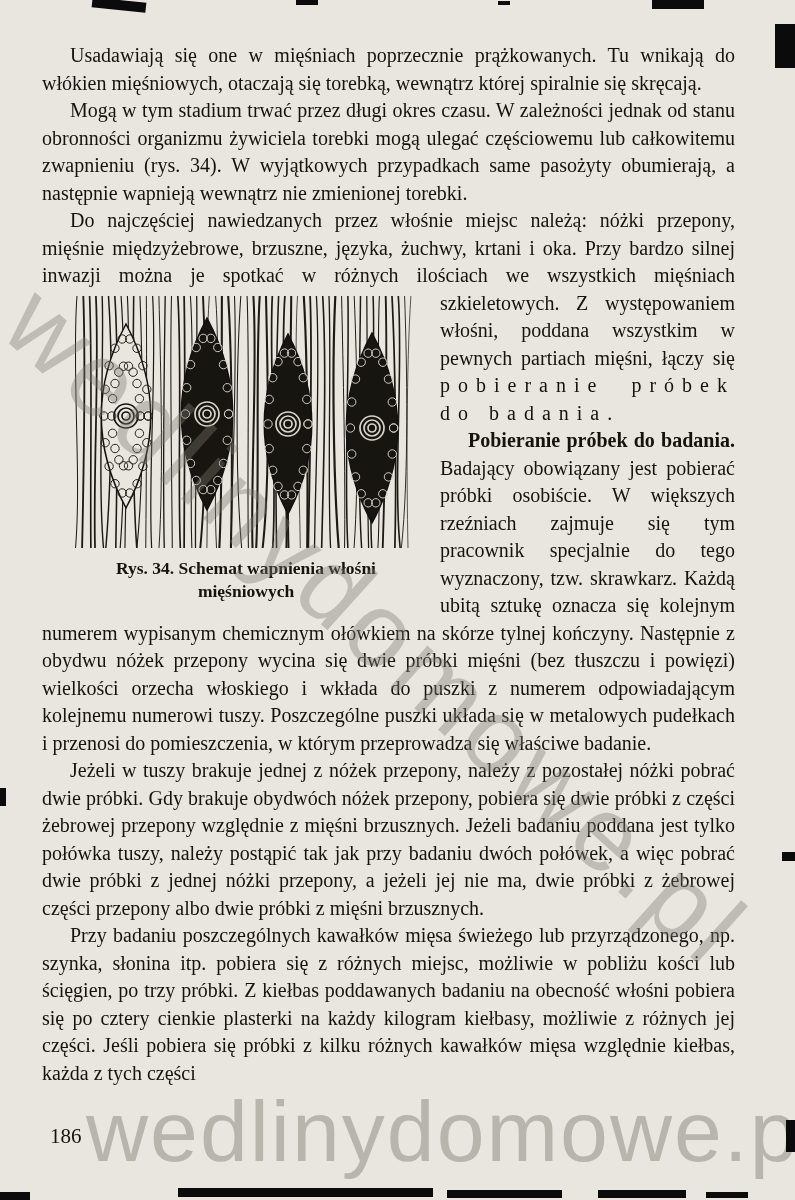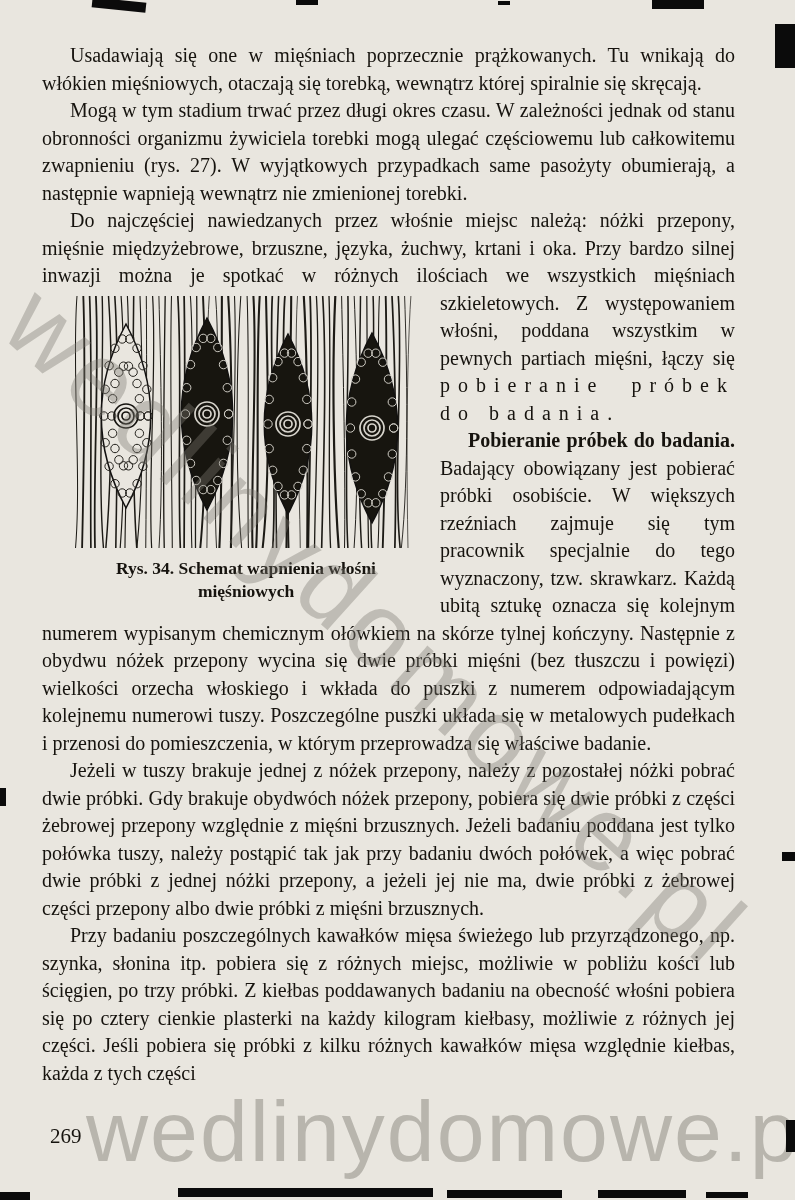--- a/index.html
+++ b/index.html
@@ -82,21 +82,21 @@
   .a12 { left:598px; top:1190px; width:88px;  height:8px; }
   .a13 { left:706px; top:1192px; width:42px;  height:6px; }
 </style>
 </head>
 <body>
 
 <div class="page">
 
   <p class="para">Usadawiają się one w mięśniach poprzecznie prążkowanych. Tu wnikają do włókien mięśniowych, otaczają się torebką, wewnątrz której spiralnie się skręcają.</p>
 
-  <p class="para">Mogą w tym stadium trwać przez długi okres czasu. W zależności jednak od stanu obronności organizmu żywiciela torebki mogą ulegać częściowemu lub całkowitemu zwapnieniu (rys. 27). W wyjątkowych przypadkach same pasożyty obumierają, a następnie wapnieją wewnątrz nie zmienionej torebki.</p>
+  <p class="para">Mogą w tym stadium trwać przez długi okres czasu. W zależności jednak od stanu obronności organizmu żywiciela torebki mogą ulegać częściowemu lub całkowitemu zwapnieniu (rys. 34). W wyjątkowych przypadkach same pasożyty obumierają, a następnie wapnieją wewnątrz nie zmienionej torebki.</p>
 
   <p class="para"><span>Do najczęściej nawiedzanych przez włośnie miejsc należą: nóżki przepony, mięśnie międzyżebrowe, brzuszne, języka, żuchwy, krtani i oka. Przy bardzo silnej inwazji można je spotkać w różnych ilościach we </span><span class="figure">
         <svg id="fig-svg" class="fig-img" viewBox="0 0 345 252" xmlns="http://www.w3.org/2000/svg">
           <g>
             <path d="M 3 0 C -2.499397369567024 70, 7.6284096870238 180, 1.5246607875566283 252" stroke="#1c1a15" fill="none" stroke-width="1.02"></path>
             <path d="M 9.3 0 C 11.823077280737031 70, 9.659857347262959 180, 8.105186194509821 252" stroke="#1c1a15" fill="none" stroke-width="1.83"></path>
             <path d="M 15.600000000000001 0 C 18.40582324941914 70, 16.071352987443728 180, 16.891601797003116 252" stroke="#1c1a15" fill="none" stroke-width="1.65"></path>
             <path d="M 21.900000000000002 0 C 25.384331650652147 70, 19.062052510614535 180, 21.019620117181738 252" stroke="#1c1a15" fill="none" stroke-width="1.76"></path>
             <path d="M 28.200000000000003 0 C 30.37850257394766 70, 23.292760338258354 180, 29.487366886989854 252" stroke="#1c1a15" fill="none" stroke-width="1.40"></path>
             <path d="M 34.5 0 C 39.14642003325113 70, 37.881498851758195 180, 31.85985549998463 252" stroke="#1c1a15" fill="none" stroke-width="1.47"></path>
@@ -273,21 +273,21 @@
       </span><span>wszystkich mięśniach szkieletowych. Z występowaniem włośni, poddana wszystkim w pewnych partiach mięśni, łączy się </span><span class="spaced">pobieranie próbek do badania.</span></p>
 
   <p class="para"><span class="lead-bold">Pobieranie próbek do badania.</span><span> Badający obowiązany jest pobierać próbki osobiście. W większych rzeźniach zajmuje się tym pracownik specjalnie do tego wyznaczony, tzw. skrawkarz. Każdą ubitą sztukę oznacza się kolejnym numerem wypisanym chemicznym ołówkiem na skórze tylnej kończyny. Następnie z obydwu nóżek przepony wycina się dwie próbki mięśni (bez tłuszczu i powięzi) wielkości orzecha włoskiego i wkłada do puszki z numerem odpowiadającym kolejnemu numerowi tuszy. Poszczególne puszki układa się w metalowych pudełkach i przenosi do pomieszczenia, w którym przeprowadza się właściwe badanie.</span></p>
 
   <p class="para">Jeżeli w tuszy brakuje jednej z nóżek przepony, należy z pozostałej nóżki pobrać dwie próbki. Gdy brakuje obydwóch nóżek przepony, pobiera się dwie próbki z części żebrowej przepony względnie z mięśni brzusznych. Jeżeli badaniu poddana jest tylko połówka tuszy, należy postąpić tak jak przy badaniu dwóch połówek, a więc pobrać dwie próbki z jednej nóżki przepony, a jeżeli jej nie ma, dwie próbki z żebrowej części przepony albo dwie próbki z mięśni brzusznych.</p>
 
   <p class="para">Przy badaniu poszczególnych kawałków mięsa świeżego lub przyrządzonego, np. szynka, słonina itp. pobiera się z różnych miejsc, możliwie w pobliżu kości lub ścięgien, po trzy próbki. Z kiełbas poddawanych badaniu na obecność włośni pobiera się po cztery cienkie plasterki na każdy kilogram kiełbasy, możliwie z różnych jej części. Jeśli pobiera się próbki z kilku różnych kawałków mięsa względnie kiełbas, każda z tych części</p>
 
 </div>
 
-<div class="pagenum">269</div>
+<div class="pagenum">186</div>
 
 <div class="watermark wm-diagonal">wedlinydomowe.pl</div>
 <div class="watermark wm-bottom">wedlinydomowe.pl</div>
 
 <div class="artifact a1"></div>
 <div class="artifact a2"></div>
 <div class="artifact a3"></div>
 <div class="artifact a4"></div>
 <div class="artifact a5"></div>
 <div class="artifact a6"></div>

